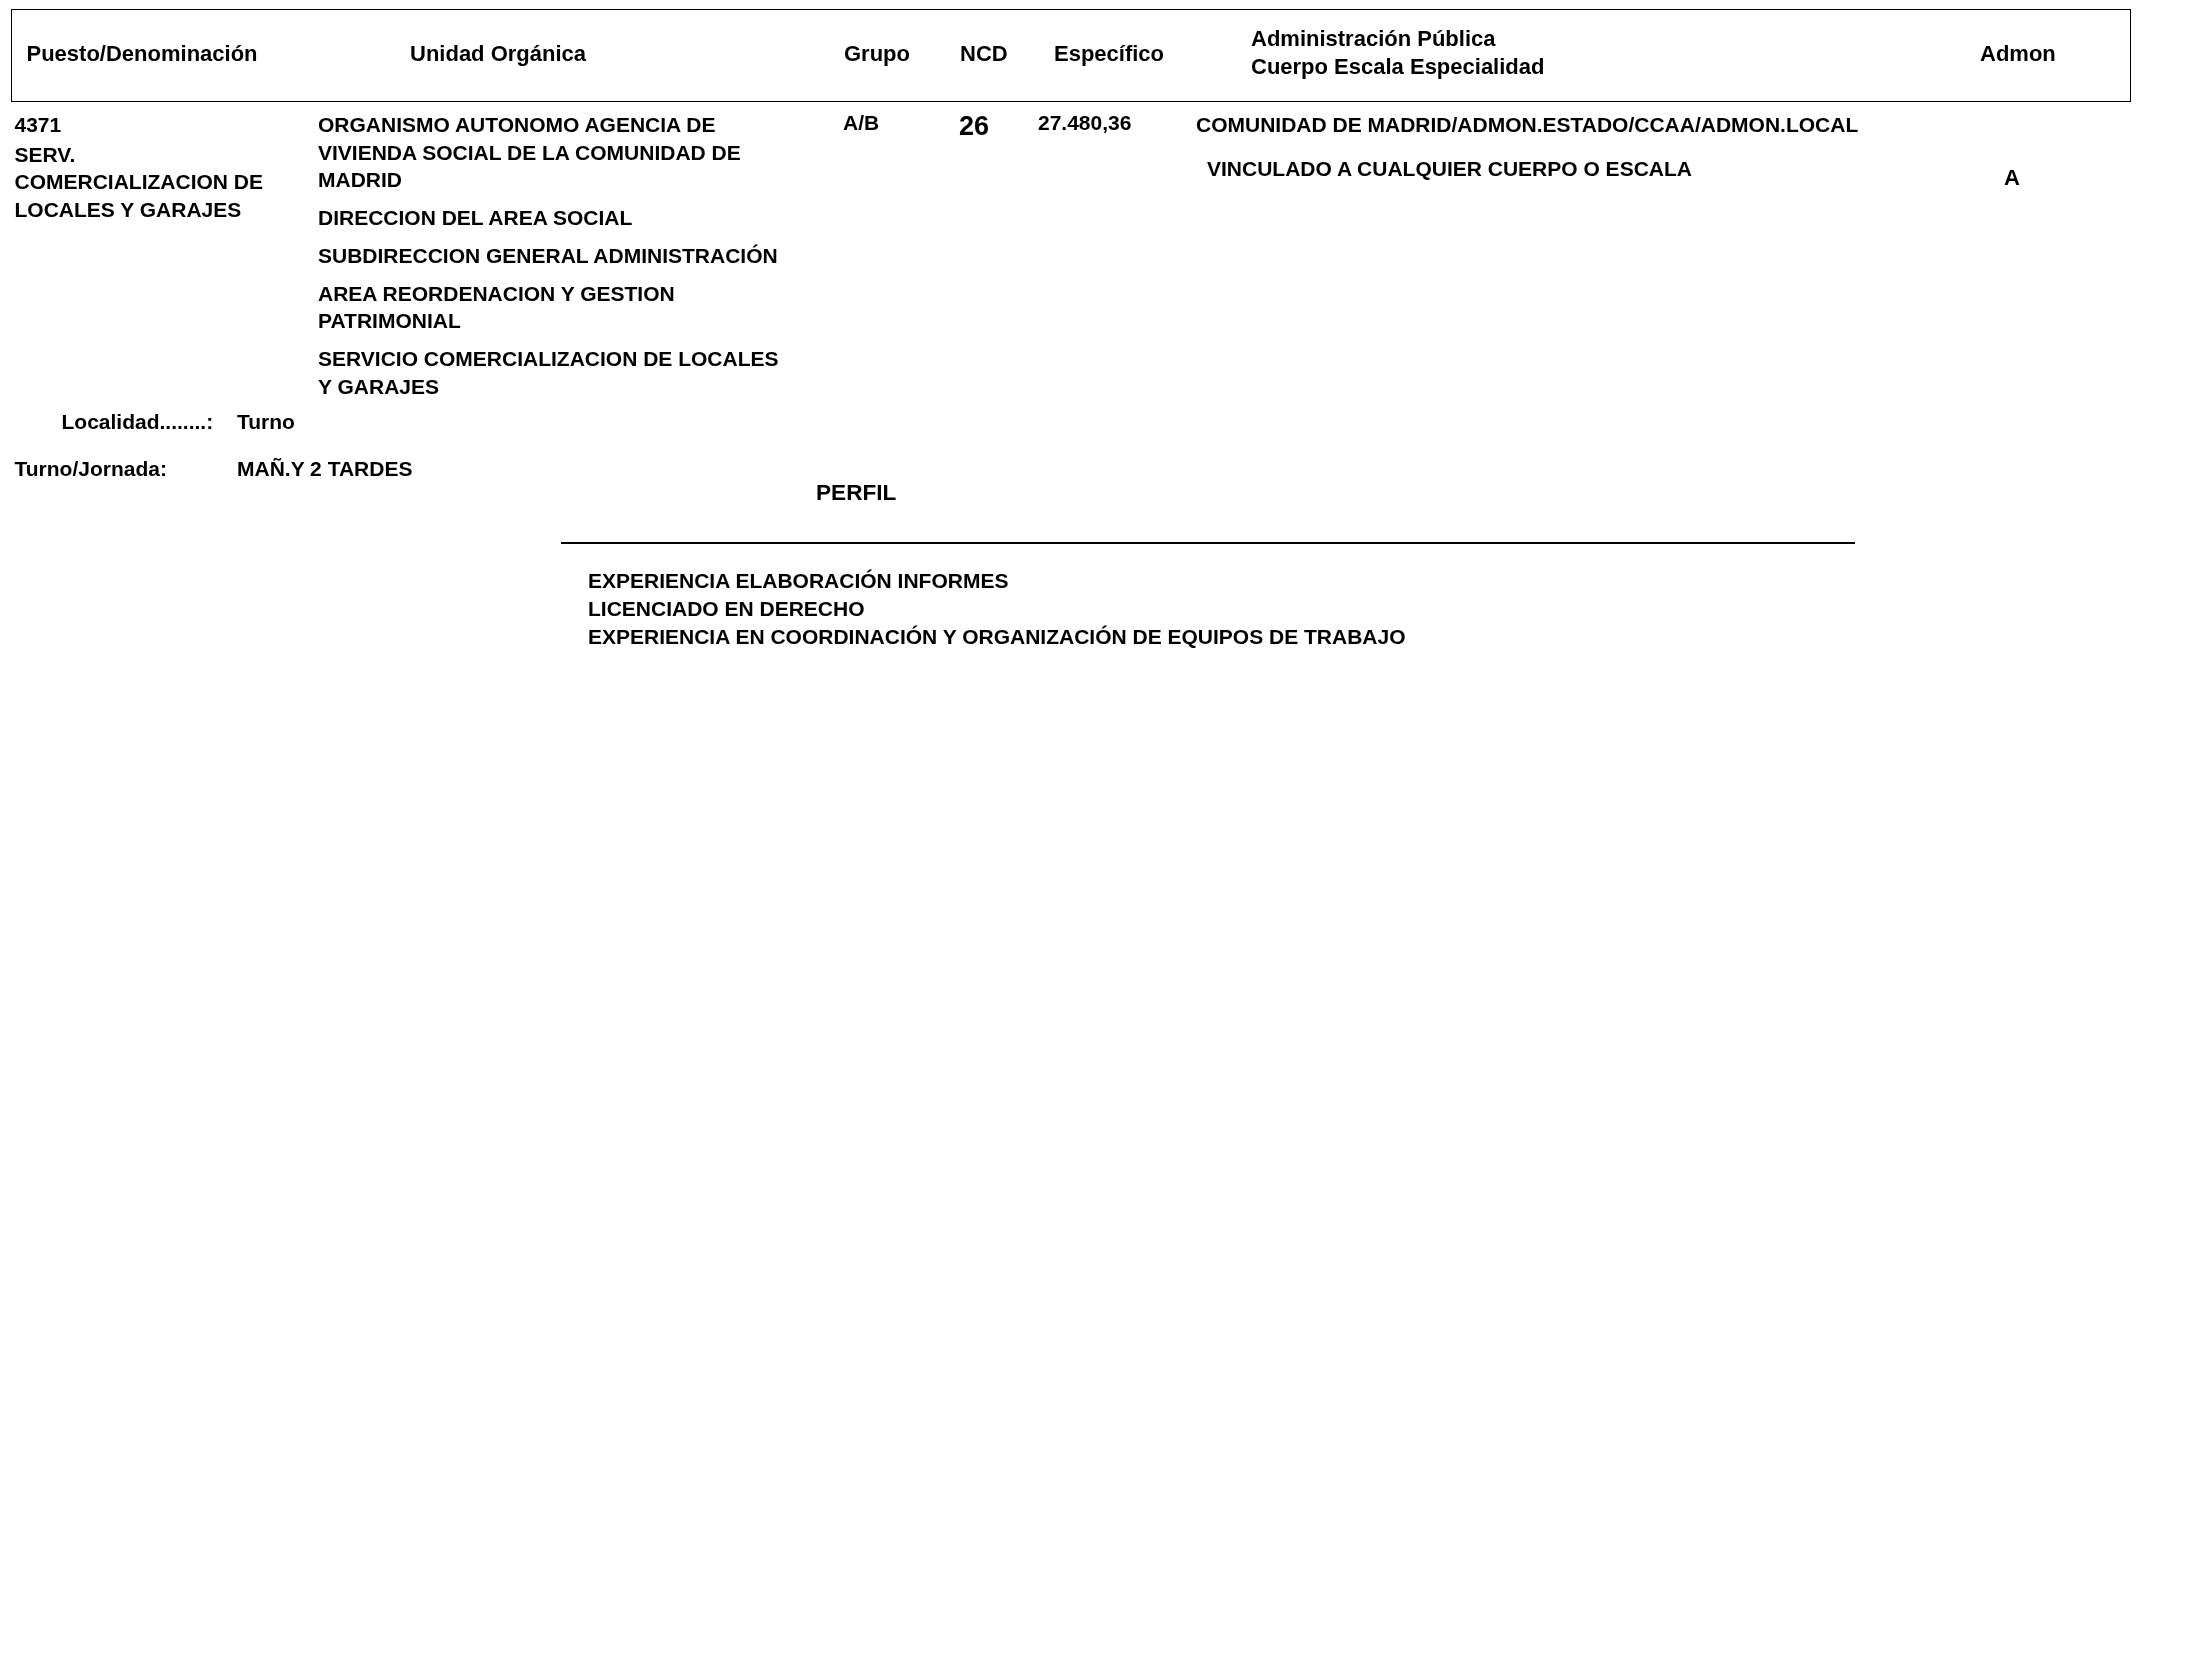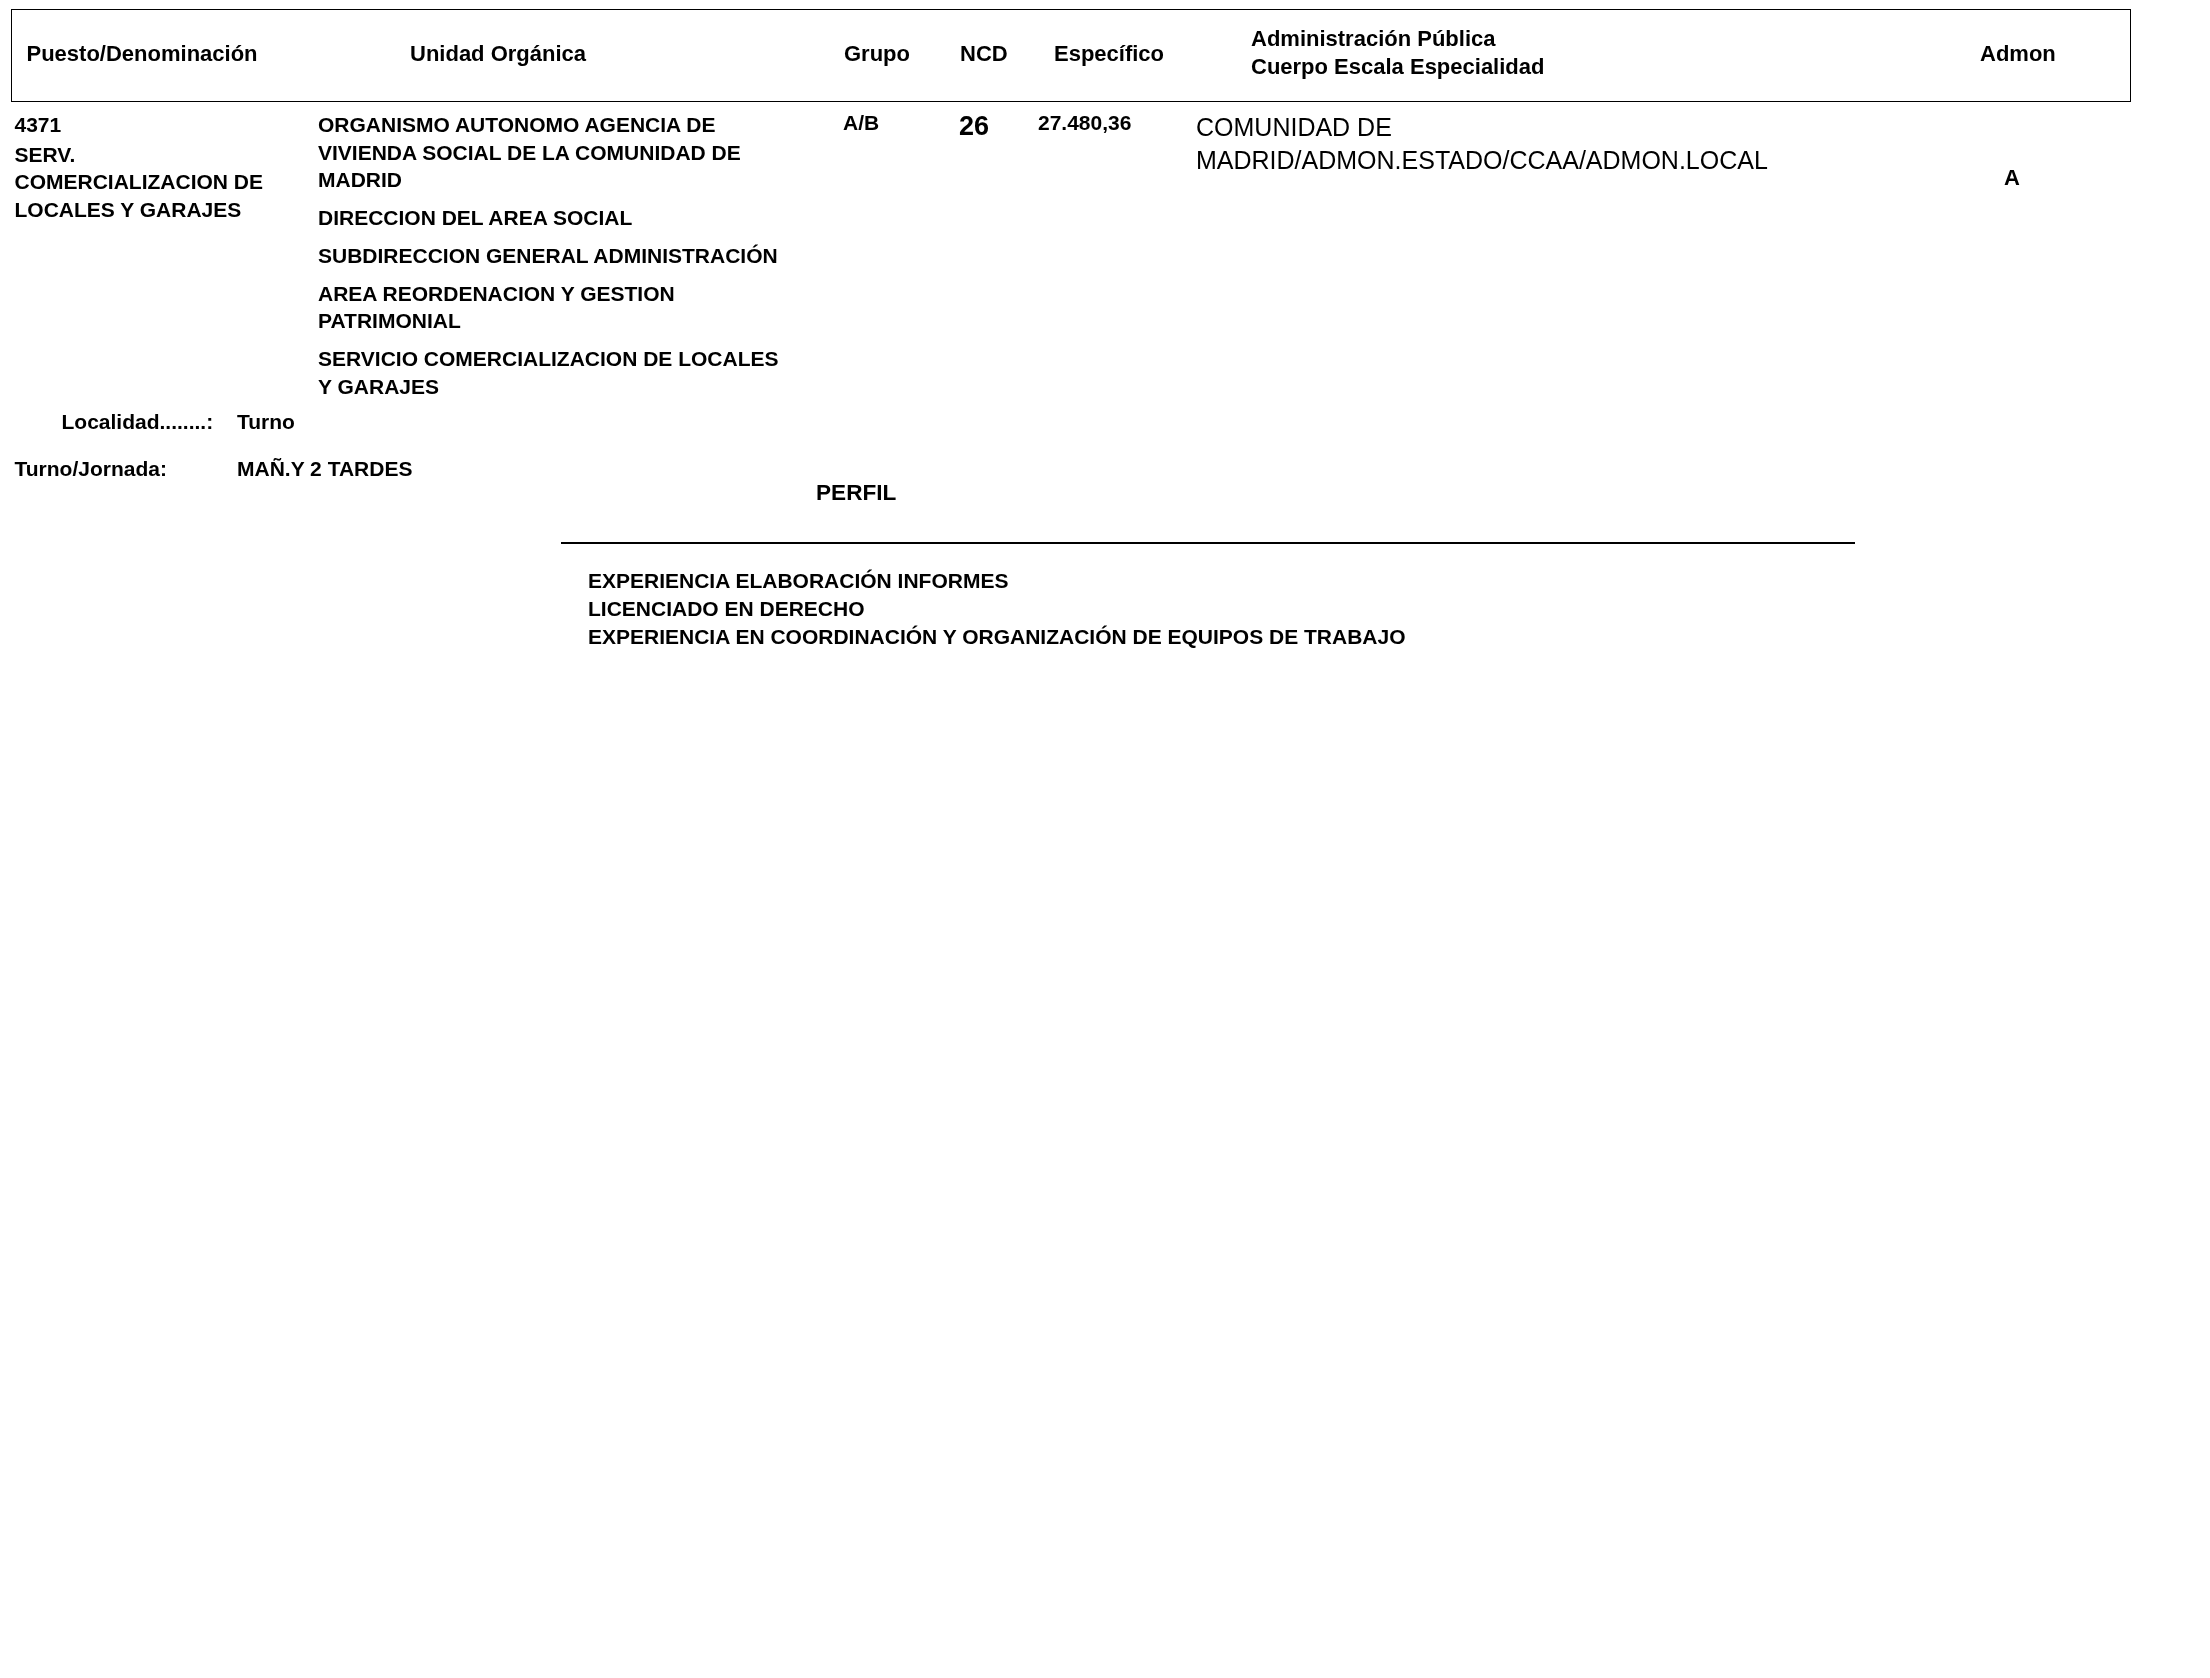--- a/index.html
+++ b/index.html
@@ -97,22 +97,22 @@
     left: 1038px;
     top: 9px;
     font-size: 21px;
     font-weight: bold;
   }
   .col-admin {
     position: absolute;
     left: 1196px;
     top: 9px;
     width: 688px;
-    font-size: 25px;
-    font-weight: normal;
+    font-size: 21px;
+    font-weight: bold;
     line-height: 1.3;
   }
   .col-admin .vinc { margin-top: 16.3px; margin-left: 11px; }
   .col-admon {
     position: absolute;
     left: 2004px;
     top: 63px;
     font-size: 22px;
     font-weight: bold;
   }
@@ -182,20 +182,21 @@
       <div class="blk">AREA REORDENACION Y GESTION PATRIMONIAL</div>
       <div class="blk">SERVICIO COMERCIALIZACION DE LOCALES Y GARAJES</div>
     </div>
 
     <div class="col-grupo">A/B</div>
     <div class="col-ncd">26</div>
     <div class="col-espec">27.480,36</div>
 
     <div class="col-admin">
       <div>COMUNIDAD DE MADRID/ADMON.ESTADO/CCAA/ADMON.LOCAL</div>
+      <div class="vinc">VINCULADO A CUALQUIER CUERPO O ESCALA</div>
     </div>
 
     <div class="col-admon">A</div>
 
     <div class="kv kv-label-loc">Localidad........:</div>
     <div class="kv kv-value-loc">Turno</div>
     <div class="kv kv-label-turno">Turno/Jornada:</div>
     <div class="kv kv-value-turno">MAÑ.Y 2 TARDES</div>
 
     <div class="perfil-title">PERFIL</div>

